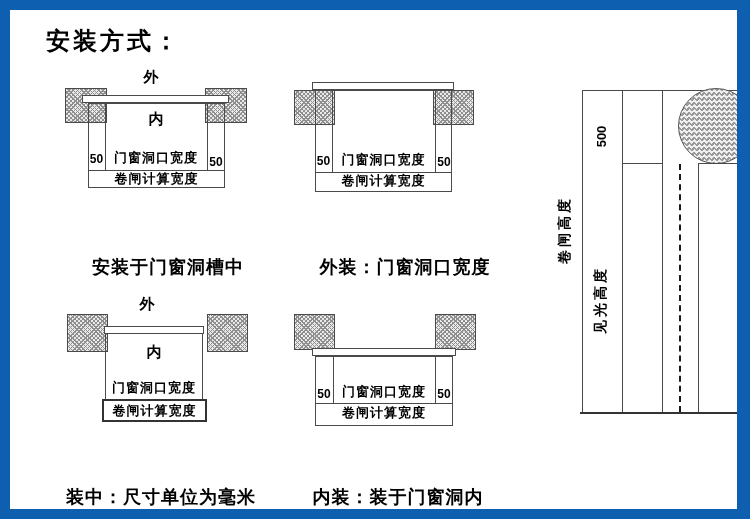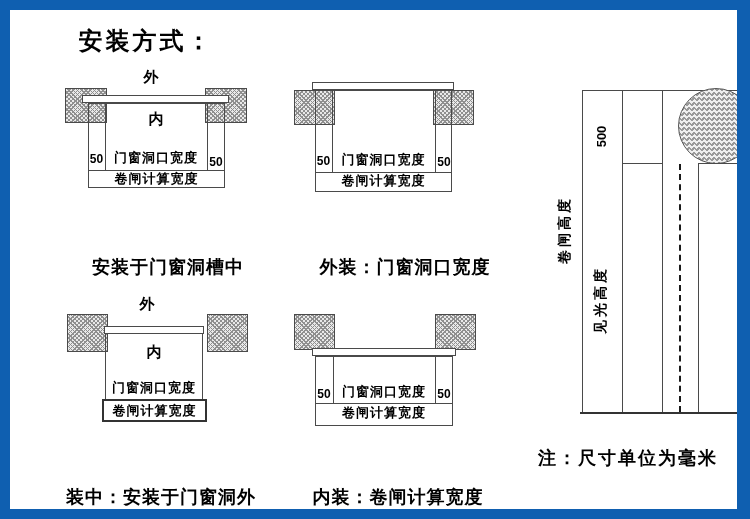--- a/index.html
+++ b/index.html
@@ -40,21 +40,21 @@
   .vwrap span{transform:rotate(-90deg);white-space:nowrap;font-weight:600;}
   .vdim span{font-size:13px;}
   .vlbl span{font-size:14px;letter-spacing:3px;}
   .boldbox{position:absolute;border:2px solid #333;box-sizing:border-box;display:flex;align-items:center;justify-content:center;}
 </style>
 </head>
 <body>
 
 <div id="canvas">
 
-  <div class="t title" style="left:46px;top:27px;width:200px;text-align:center;">安装方式：</div>
+  <div class="t title" style="left:46px;top:27px;width:200px;text-align:left;">安装方式：</div>
 
   <div>
     <div class="t inout" style="left:135px;top:68px;width:32px;">外</div>
     <div class="hatch" style="left:65px;top:88px;width:40px;height:33px;"></div>
     <div class="hatch" style="left:205px;top:88px;width:40px;height:33px;"></div>
     <div class="bar" style="left:82px;top:95px;width:147px;height:8px;"></div>
     <div class="box" style="left:88px;top:103px;width:137px;height:85px;"></div>
     <div class="t inout" style="left:140px;top:110px;width:32px;">内</div>
     <div class="vline" style="left:105px;top:103px;height:67px;"></div>
     <div class="vline" style="left:207px;top:103px;height:67px;"></div>
@@ -85,36 +85,36 @@
     <div class="t inout" style="left:131px;top:295px;width:32px;">外</div>
     <div class="hatch" style="left:67px;top:314px;width:39px;height:36px;"></div>
     <div class="hatch" style="left:207px;top:314px;width:39px;height:36px;"></div>
     <div class="bar" style="left:104px;top:326px;width:100px;height:8px;"></div>
     <div class="sides" style="left:105px;top:334px;width:98px;height:66px;"></div>
     <div class="t inout" style="left:138px;top:343px;width:32px;">内</div>
     <div class="t lbl" style="left:105px;top:381px;width:98px;">门窗洞口宽度</div>
     <div class="boldbox" style="left:102px;top:399px;width:105px;height:23px;">
       <span class="lbl" style="font-weight:600;">卷闸计算宽度</span>
     </div>
-    <div class="t cap" style="left:48px;top:452px;width:226px;">装中：安装于门窗洞外</div>
+    <div class="t cap" style="left:48px;top:452px;width:226px;">装中：尺寸单位为毫米</div>
   </div>
 
   <div>
     <div class="hatch" style="left:294px;top:314px;width:39px;height:34px;"></div>
     <div class="hatch" style="left:435px;top:314px;width:39px;height:34px;"></div>
     <div class="bar" style="left:312px;top:348px;width:144px;height:8px;"></div>
     <div class="box" style="left:315px;top:356px;width:138px;height:70px;"></div>
     <div class="vline" style="left:333px;top:356px;height:47px;"></div>
     <div class="vline" style="left:435px;top:356px;height:47px;"></div>
     <div class="hline" style="left:315px;top:403px;width:138px;"></div>
     <div class="t dim" style="left:315px;top:388px;width:18px;">50</div>
     <div class="t dim" style="left:435px;top:388px;width:18px;">50</div>
     <div class="t lbl" style="left:333px;top:385px;width:102px;">门窗洞口宽度</div>
     <div class="t lbl" style="left:315px;top:406px;width:138px;">卷闸计算宽度</div>
-    <div class="t cap" style="left:300px;top:452px;width:196px;">内装：卷闸计算宽度</div>
+    <div class="t cap" style="left:300px;top:452px;width:196px;">内装：装于门窗洞内</div>
   </div>
 
   <div>
     <div class="hline" style="left:582px;top:90px;width:156px;"></div>
     <div class="vline" style="left:582px;top:90px;height:322px;"></div>
     <div class="vline" style="left:622px;top:90px;height:322px;"></div>
     <div class="vline" style="left:662px;top:90px;height:322px;"></div>
     <div class="hline" style="left:622px;top:163px;width:40px;"></div>
     <div class="coil" style="left:678px;top:88px;width:76px;height:76px;"></div>
     <div class="vline" style="left:698px;top:163px;height:249px;"></div>
@@ -125,20 +125,19 @@
       <span>500</span>
     </div>
     <div class="vwrap vlbl" style="left:547px;top:186px;width:36px;height:88px;">
       <span>卷闸高度</span>
     </div>
     <div class="vwrap vlbl" style="left:583px;top:260px;width:36px;height:80px;">
       <span>见光高度</span>
     </div>
   </div>
 
-  <div class="t note" style="left:538px;top:448px;width:210px;text-align:left;">注：尺寸单位为毫米</div>
 
   <div class="frame frame-top"></div>
   <div class="frame frame-left"></div>
   <div class="frame frame-right"></div>
   <div class="frame frame-bottom"></div>
 
 </div>
 
 </body></html>

